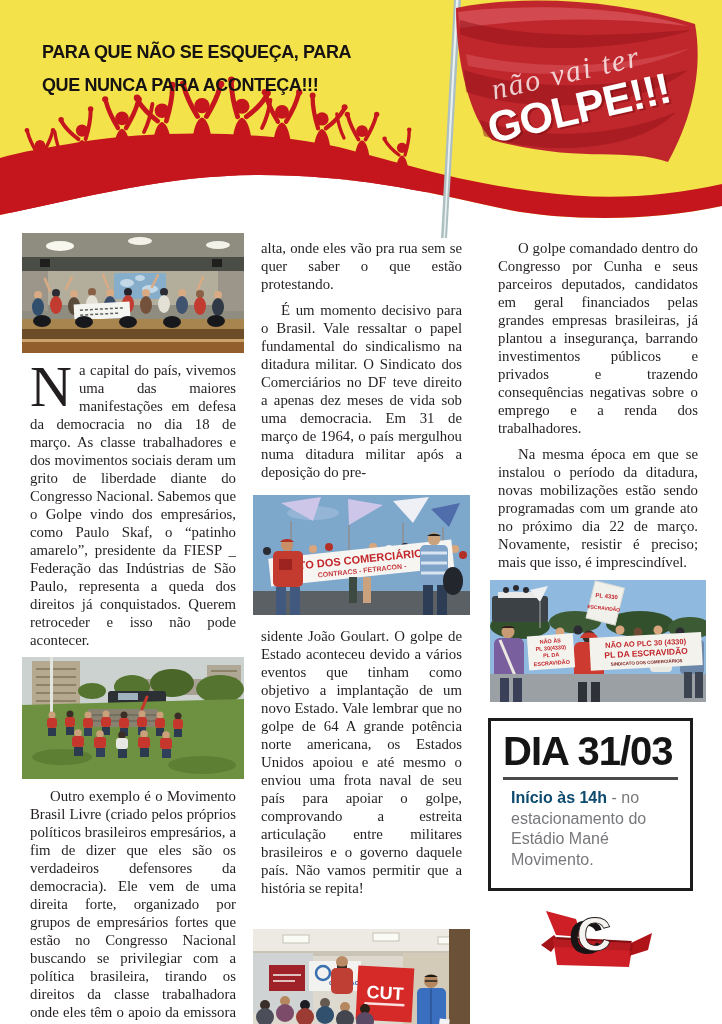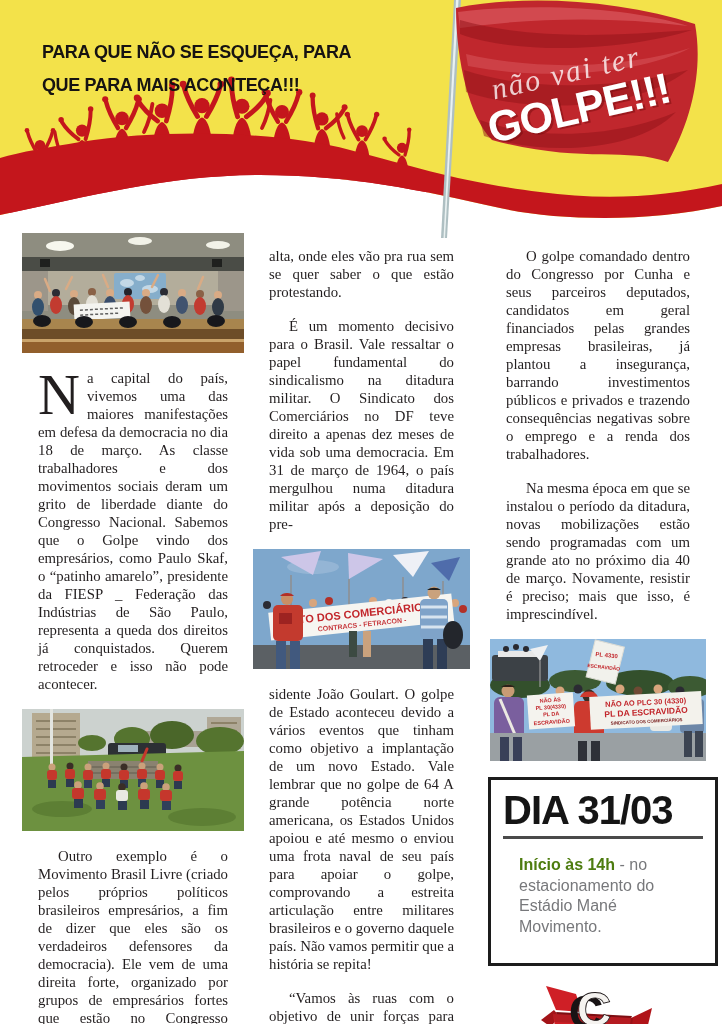--- a/index.html
+++ b/index.html
@@ -21,40 +21,40 @@
   .arm{stroke:var(--red);stroke-width:5.5;fill:none;stroke-linecap:round;}
   .flag-script{font-family:"Liberation Serif",serif;font-style:italic;font-size:30px;
                fill:rgba(255,255,255,0.78);letter-spacing:2px;}
   .flag-golpe{font-family:"Liberation Sans",sans-serif;font-weight:700;font-size:43px;
               fill:#ffffff;letter-spacing:-1px;}
   .flag-golpe-sh{font-family:"Liberation Sans",sans-serif;font-weight:700;font-size:43px;
               fill:rgba(110,8,10,0.45);letter-spacing:-1px;}
   
   .content{position:absolute;left:0;top:0;width:722px;height:1024px;z-index:5;}
   .col{position:absolute;font-size:14.8px;line-height:18px;color:#221e1f;}
-  .col p{margin:16px;text-align:justify;}
+  .col p{margin:8px;text-align:justify;}
   .col .ind{text-indent:20px;}
   .col1{left:22px;top:233px;width:222px;}
   .col2{left:253px;top:231px;width:217px;}
   .col3{left:490px;top:231px;width:216px;}
   figure{margin:0;}
   figure svg{display:block;}
   .fig-top{margin:0 0 7px 0;}
   .fig-mid1{margin:7px 0 8px 0;}
   .fig-march{margin:14px 0 12px 0;}
   .fig-meeting{margin:32px 0 0 0;}
   .fig-protest{margin:9px 0 0 0;}
   .dropcap{float:left;font-size:58px;line-height:46px;padding:3px 7px 0 0;color:#221e1f;}
   
-  .event-box{margin:16px 0 0 -2px;width:230px;border:3px solid #1c1c1c;background:#fff;
+  .event-box{margin:16px 0 0 -2px;width:205px;border:3px solid #1c1c1c;background:#fff;
              padding:8px 12px 10px 12px;font-family:"Liberation Sans",sans-serif;}
   .event-date{font-weight:700;font-size:40px;line-height:44px;letter-spacing:-1px;color:#151515;}
   .event-divider{border:none;border-top:3px solid #4a4a4a;margin:4px 0 7px 0;}
   .event-text{font-size:16px;line-height:20.5px;color:#77787b;text-align:left !important;}
-  .event-bold{font-weight:700;color:#4d7c0f;}
+  .event-bold{font-weight:700;color:#0c4a6e;}
   
   .logo-block{margin-top:14px;text-align:center;}
   .banner-red{font-family:"Liberation Sans",sans-serif;font-weight:700;fill:var(--bannerred);}
   .tiny-white{font-family:"Liberation Sans",sans-serif;font-weight:700;fill:#ffffff;}
 </style>
 </head>
 <body>
 
 <div class="page">
 
@@ -112,21 +112,21 @@
       <path d="M50,120 C120,145 200,132 246,112 C210,150 120,158 54,136 Z" fill="#8f1217" opacity="0.5"></path>
       <g transform="rotate(-13 150 90)">
         <text x="64" y="80" class="flag-script">não vai ter</text>
         <text x="54" y="124" class="flag-golpe-sh">GOLPE!!!</text>
         <text x="52" y="122" class="flag-golpe">GOLPE!!!</text>
       </g>
     </svg>
 
     <h1 class="headline">
       <div>PARA QUE NÃO SE ESQUEÇA, PARA</div>
-      <div>QUE PARA MAIS ACONTEÇA!!!</div>
+      <div>QUE NUNCA PARA ACONTEÇA!!!</div>
     </h1>
   </header>
 
   <main class="content">
 
     <div class="col col1">
       <figure class="fig-top">
         <svg width="222" height="120" viewBox="0 0 222 120" aria-hidden="true">
           <rect width="222" height="120" fill="#8e8d80"></rect>
           <rect y="24" width="222" height="14" fill="#4a4c46"></rect>
@@ -300,21 +300,20 @@
             <rect x="170" y="90" width="10" height="30" fill="#2e3d56"></rect>
               <rect x="184" y="90" width="10" height="30" fill="#2e3d56"></rect>
             <ellipse cx="200" cy="86" rx="10" ry="14" fill="#23262c"></ellipse>
           </g>
           <rect x="96" y="82" width="8" height="26" fill="#3c4a42"></rect>
             <rect x="110" y="82" width="8" height="26" fill="#caa27d"></rect>
         </svg>
       </figure>
 
       <p>sidente João Goulart. O golpe de Estado aconteceu devido a vários eventos que tinham como objetivo a implantação de um novo Estado. Vale lembrar que no golpe de 64 A grande potência norte americana, os Estados Unidos apoiou e até mesmo o enviou uma frota naval de seu país para apoiar o golpe, comprovando a estreita articulação entre militares brasileiros e o governo daquele país. Não vamos permitir que a história se repita!</p>
-      <p class="ind">“Vamos às ruas com o objetivo de unir forças para defender a classe trabalhadora. Não se trata de</p>
 
       <figure class="fig-meeting">
         <svg width="217" height="138" viewBox="0 0 217 138" aria-hidden="true">
           <rect width="217" height="138" fill="#ddd9cf"></rect>
           <rect width="217" height="24" fill="#eceae2"></rect>
           <rect x="30" y="6" width="26" height="8" fill="#fbfbf6" stroke="#c5c2b5"></rect>
           <rect x="120" y="4" width="26" height="8" fill="#fbfbf6" stroke="#c5c2b5"></rect>
           <rect x="185" y="8" width="20" height="7" fill="#fbfbf6" stroke="#c5c2b5"></rect>
           <rect y="22" width="217" height="5" fill="#c9c4b6"></rect>
           <rect x="150" y="24" width="67" height="114" fill="#d3cbb8"></rect>
@@ -369,21 +368,21 @@
             <rect x="168" y="101" width="10" height="37" fill="#23262c"></rect>
               <rect x="181" y="101" width="10" height="37" fill="#23262c"></rect>
             <rect x="186" y="90" width="10" height="14" fill="#f4f4f4" transform="rotate(6 191 97)"></rect>
           </g>
         </svg>
       </figure>
     </div>
 
     <div class="col col3">
       <p class="ind">O golpe comandado dentro do Congresso por Cunha e seus parceiros deputados, candidatos em geral financiados pelas grandes empresas brasileiras, já plantou a insegurança, barrando investimentos públicos e privados e trazendo consequências negativas sobre o emprego e a renda dos trabalhadores.</p>
-      <p class="ind">Na mesma época em que se instalou o período da ditadura, novas mobilizações estão sendo programadas com um grande ato no próximo dia 40 de março. Novamente, resistir é preciso; mais que isso, é imprescindível.</p>
+      <p class="ind">Na mesma época em que se instalou o período da ditadura, novas mobilizações estão sendo programadas com um grande ato no próximo dia 22 de março. Novamente, resistir é preciso; mais que isso, é imprescindível.</p>
 
       <figure class="fig-protest">
         <svg width="216" height="122" viewBox="0 0 216 122" aria-hidden="true">
           <rect width="216" height="122" fill="#8fb9de"></rect>
           <ellipse cx="30" cy="46" rx="30" ry="13" fill="#33502c"></ellipse>
           <ellipse cx="85" cy="42" rx="26" ry="11" fill="#3c5a33"></ellipse>
           <ellipse cx="150" cy="44" rx="34" ry="13" fill="#33502c"></ellipse>
           <ellipse cx="200" cy="48" rx="22" ry="11" fill="#3c5a33"></ellipse>
           <g>
             <rect x="2" y="16" width="56" height="26" rx="3" fill="#3c4146"></rect>

